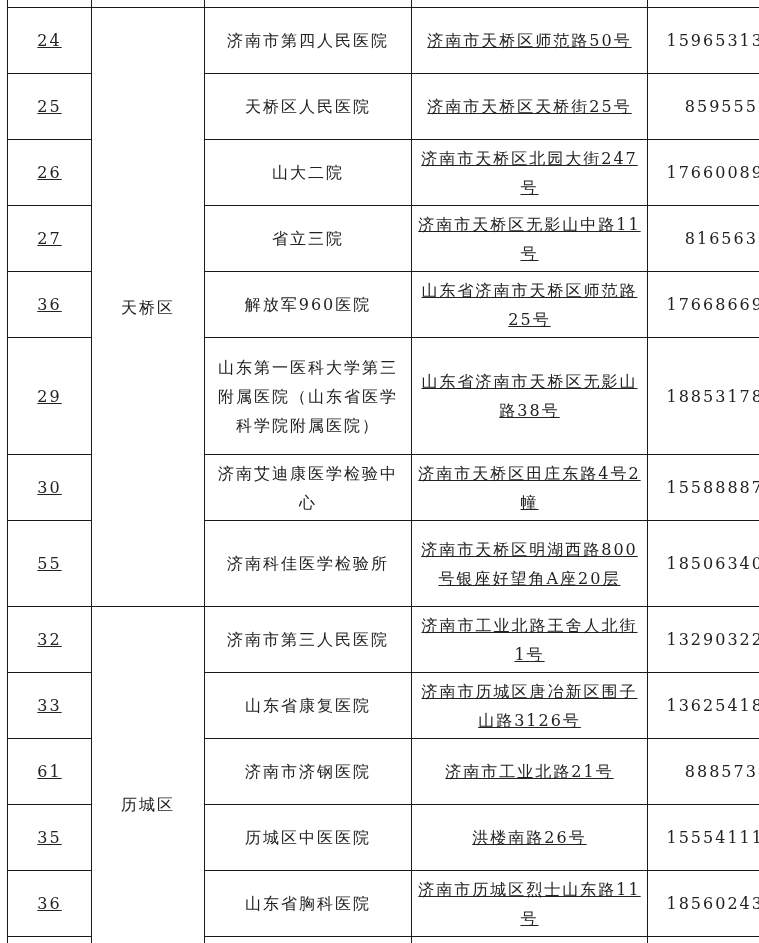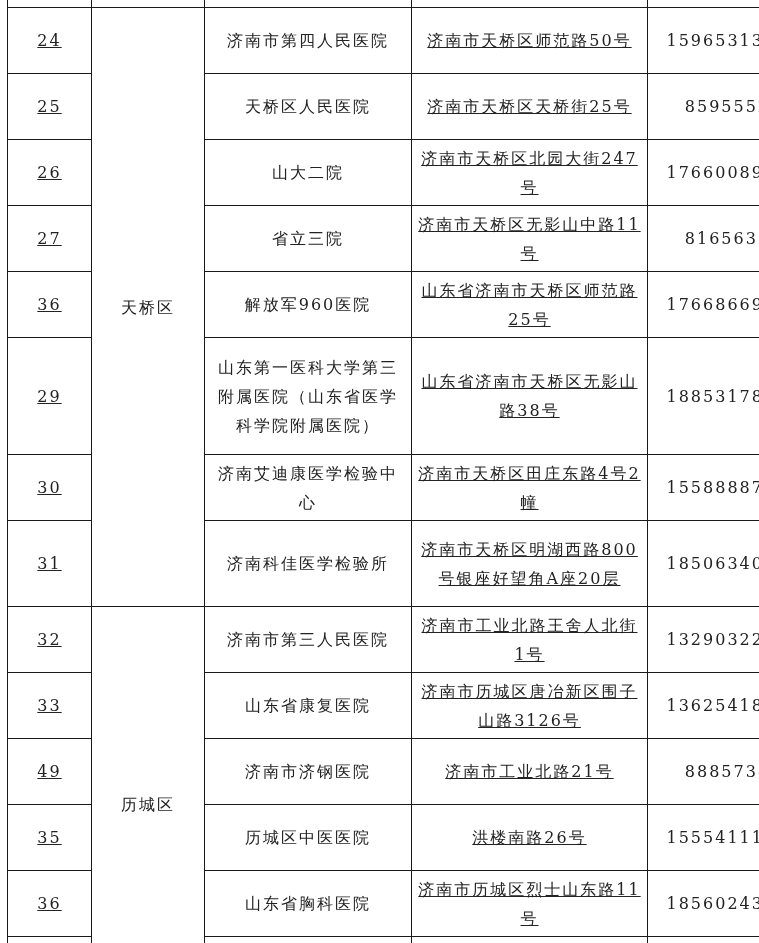--- a/index.html
+++ b/index.html
@@ -102,41 +102,41 @@
         <td class="c-addr">山东省济南市天桥区无影山路38号</td>
         <td class="c-phone">18853178877</td>
       </tr>
       <tr class="h66">
         <td class="c-no">30</td>
         <td class="c-name">济南艾迪康医学检验中心</td>
         <td class="c-addr">济南市天桥区田庄东路4号2幢</td>
         <td class="c-phone">15588887018</td>
       </tr>
       <tr class="h86">
-        <td class="c-no">31</td>
+        <td class="c-no">55</td>
         <td class="c-name">济南科佳医学检验所</td>
         <td class="c-addr">济南市天桥区明湖西路800号银座好望角A座20层</td>
         <td class="c-phone">18506340635</td>
       </tr>
 
       <tr class="h66">
         <td class="c-no">32</td>
         <td class="c-dist" rowspan="6"><span>历城区</span></td>
         <td class="c-name">济南市第三人民医院</td>
         <td class="c-addr">济南市工业北路王舍人北街1号</td>
         <td class="c-phone">13290322760</td>
       </tr>
       <tr class="h66">
         <td class="c-no">33</td>
         <td class="c-name">山东省康复医院</td>
         <td class="c-addr">济南市历城区唐冶新区围子山路3126号</td>
         <td class="c-phone">13625418895</td>
       </tr>
       <tr class="h66">
-        <td class="c-no">49</td>
+        <td class="c-no">61</td>
         <td class="c-name">济南市济钢医院</td>
         <td class="c-addr">济南市工业北路21号</td>
         <td class="c-phone">88857389</td>
       </tr>
       <tr class="h66">
         <td class="c-no">35</td>
         <td class="c-name">历城区中医医院</td>
         <td class="c-addr">洪楼南路26号</td>
         <td class="c-phone">15554111537</td>
       </tr>

